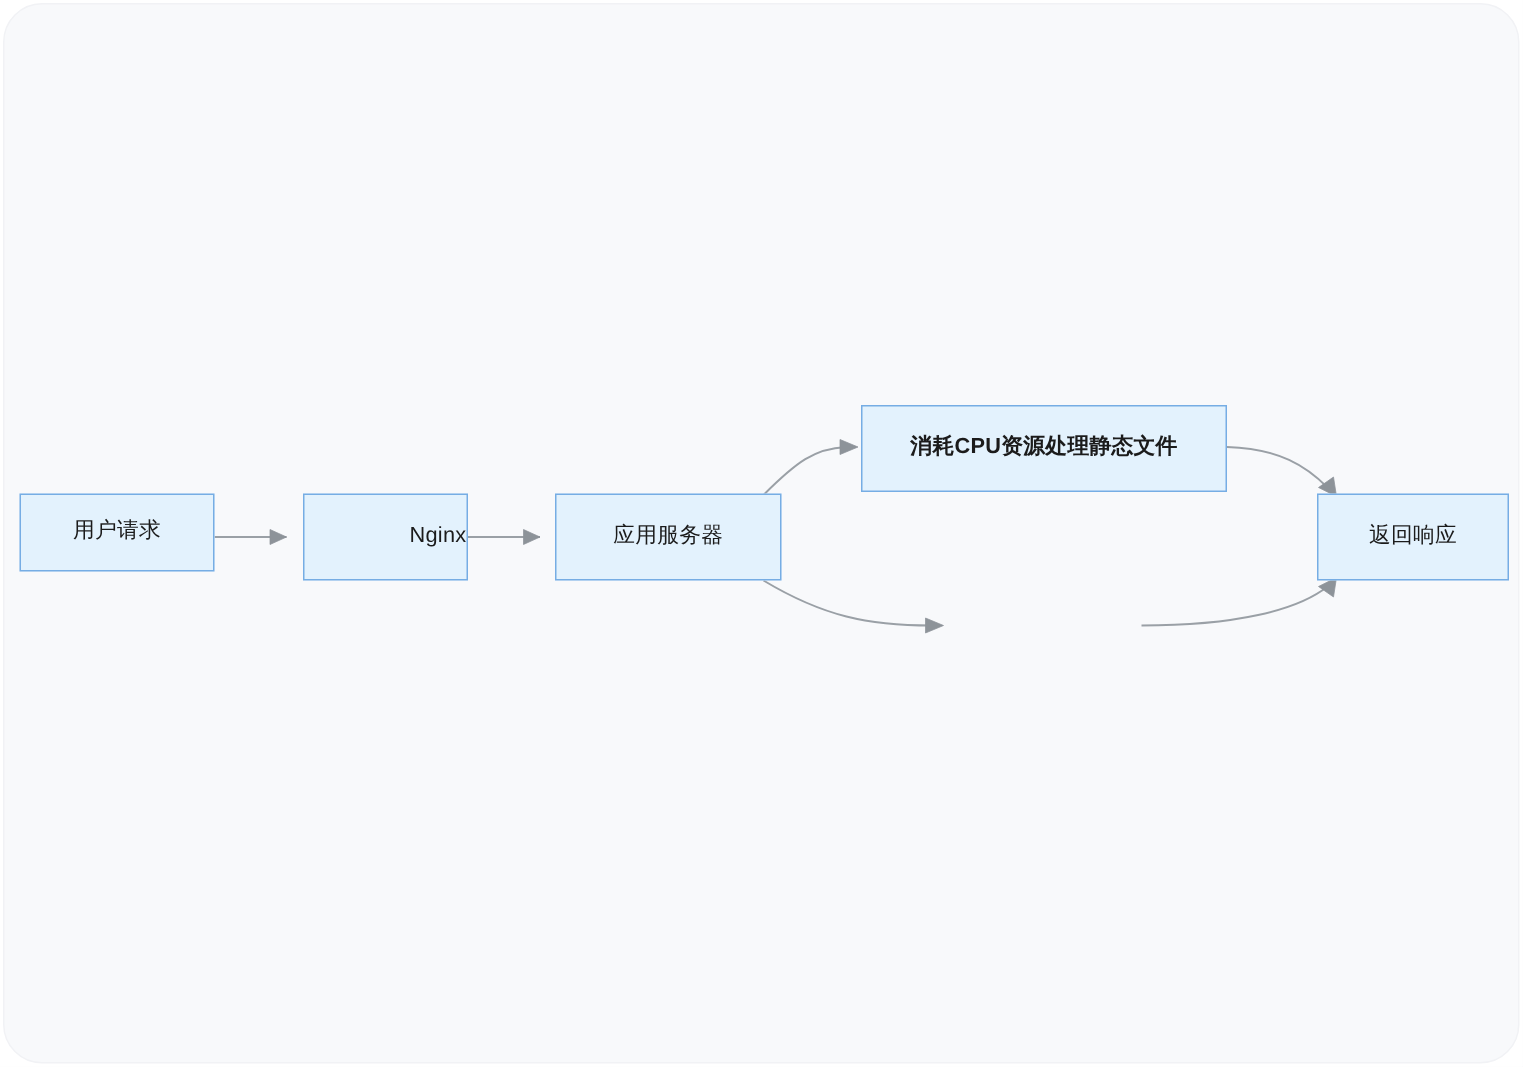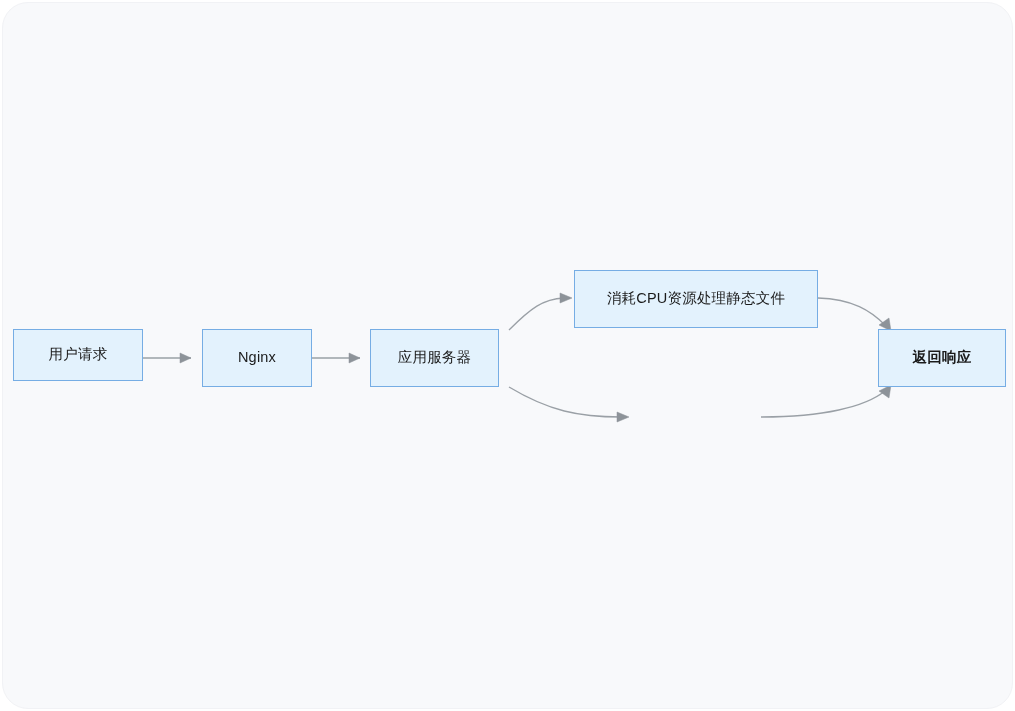--- a/index.html
+++ b/index.html
@@ -101,31 +101,31 @@
       <g>
         <path class="edge-path" d="M 758 414 C 820 414, 862 404, 882 388"></path>
         <polygon class="arrow-head" points="888,382 876,388, 886,395"></polygon>
       </g>
     </svg>
 
     <div class="node-box" style="left:10px; top:326px; width:130px; height:52px;">
       <span class="node-label">用户请求</span>
     </div>
 
-    <div class="node-box" style="left:199px; top:326px; width:110px; height:58px;">
+    <div class="node-box" style="left:199px; top:326px; width:110px; height:58px;justify-content:flex-end;">
       <span class="node-label">Nginx</span>
     </div>
 
-    <div class="node-box" style="left:367px; top:326px; width:129px; height:58px;justify-content:center;">
+    <div class="node-box" style="left:367px; top:326px; width:151px; height:58px;justify-content:center;">
       <span class="node-label">应用服务器</span>
     </div>
 
-    <div class="node-box" style="left:571px; top:267px; width:244px; height:58px;">
+    <div class="node-box" style="left:571px; top:267px; width:244px; height:58px;font-weight:bold;">
       <span class="node-label">消耗CPU资源处理静态文件</span>
     </div>
 
 
-    <div class="node-box" style="left:875px; top:326px; width:128px; height:58px;font-weight:bold;">
+    <div class="node-box" style="left:875px; top:326px; width:128px; height:58px;">
       <span class="node-label">返回响应</span>
     </div>
 
   </div>
 </div>
 
 </body></html>

